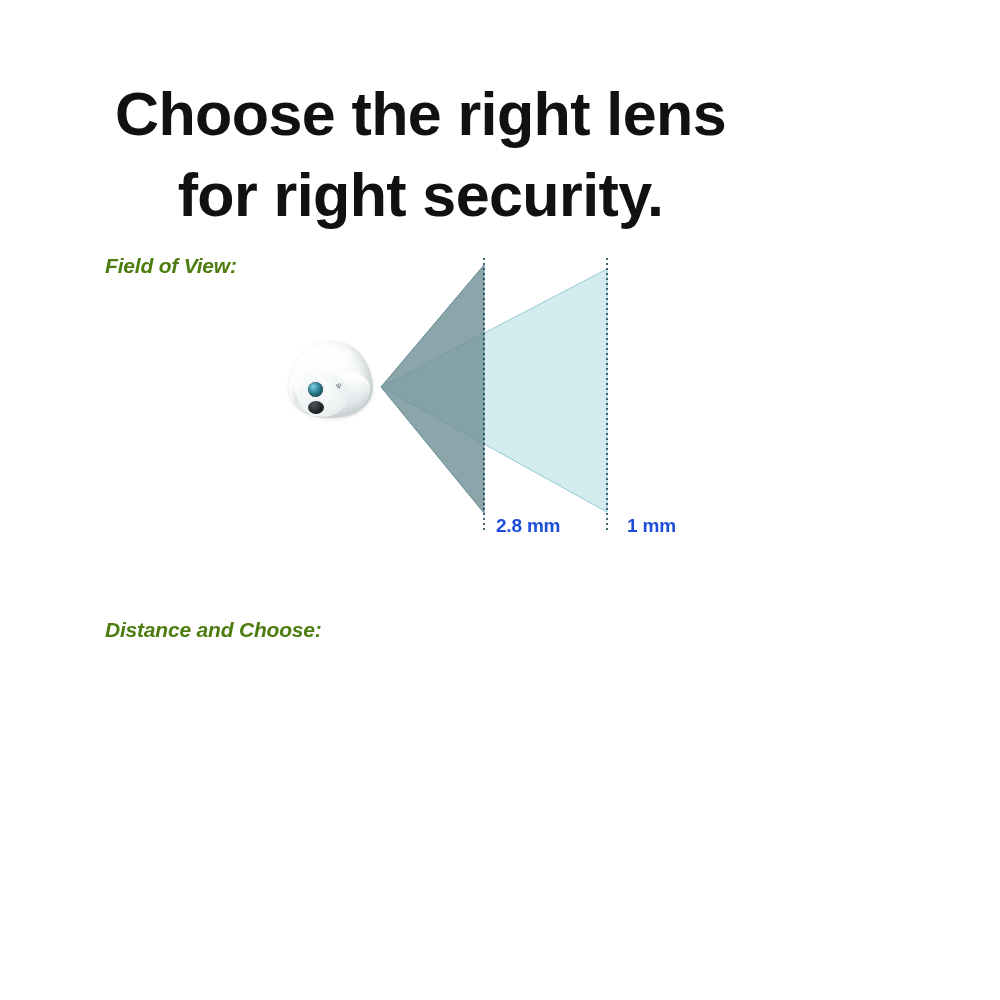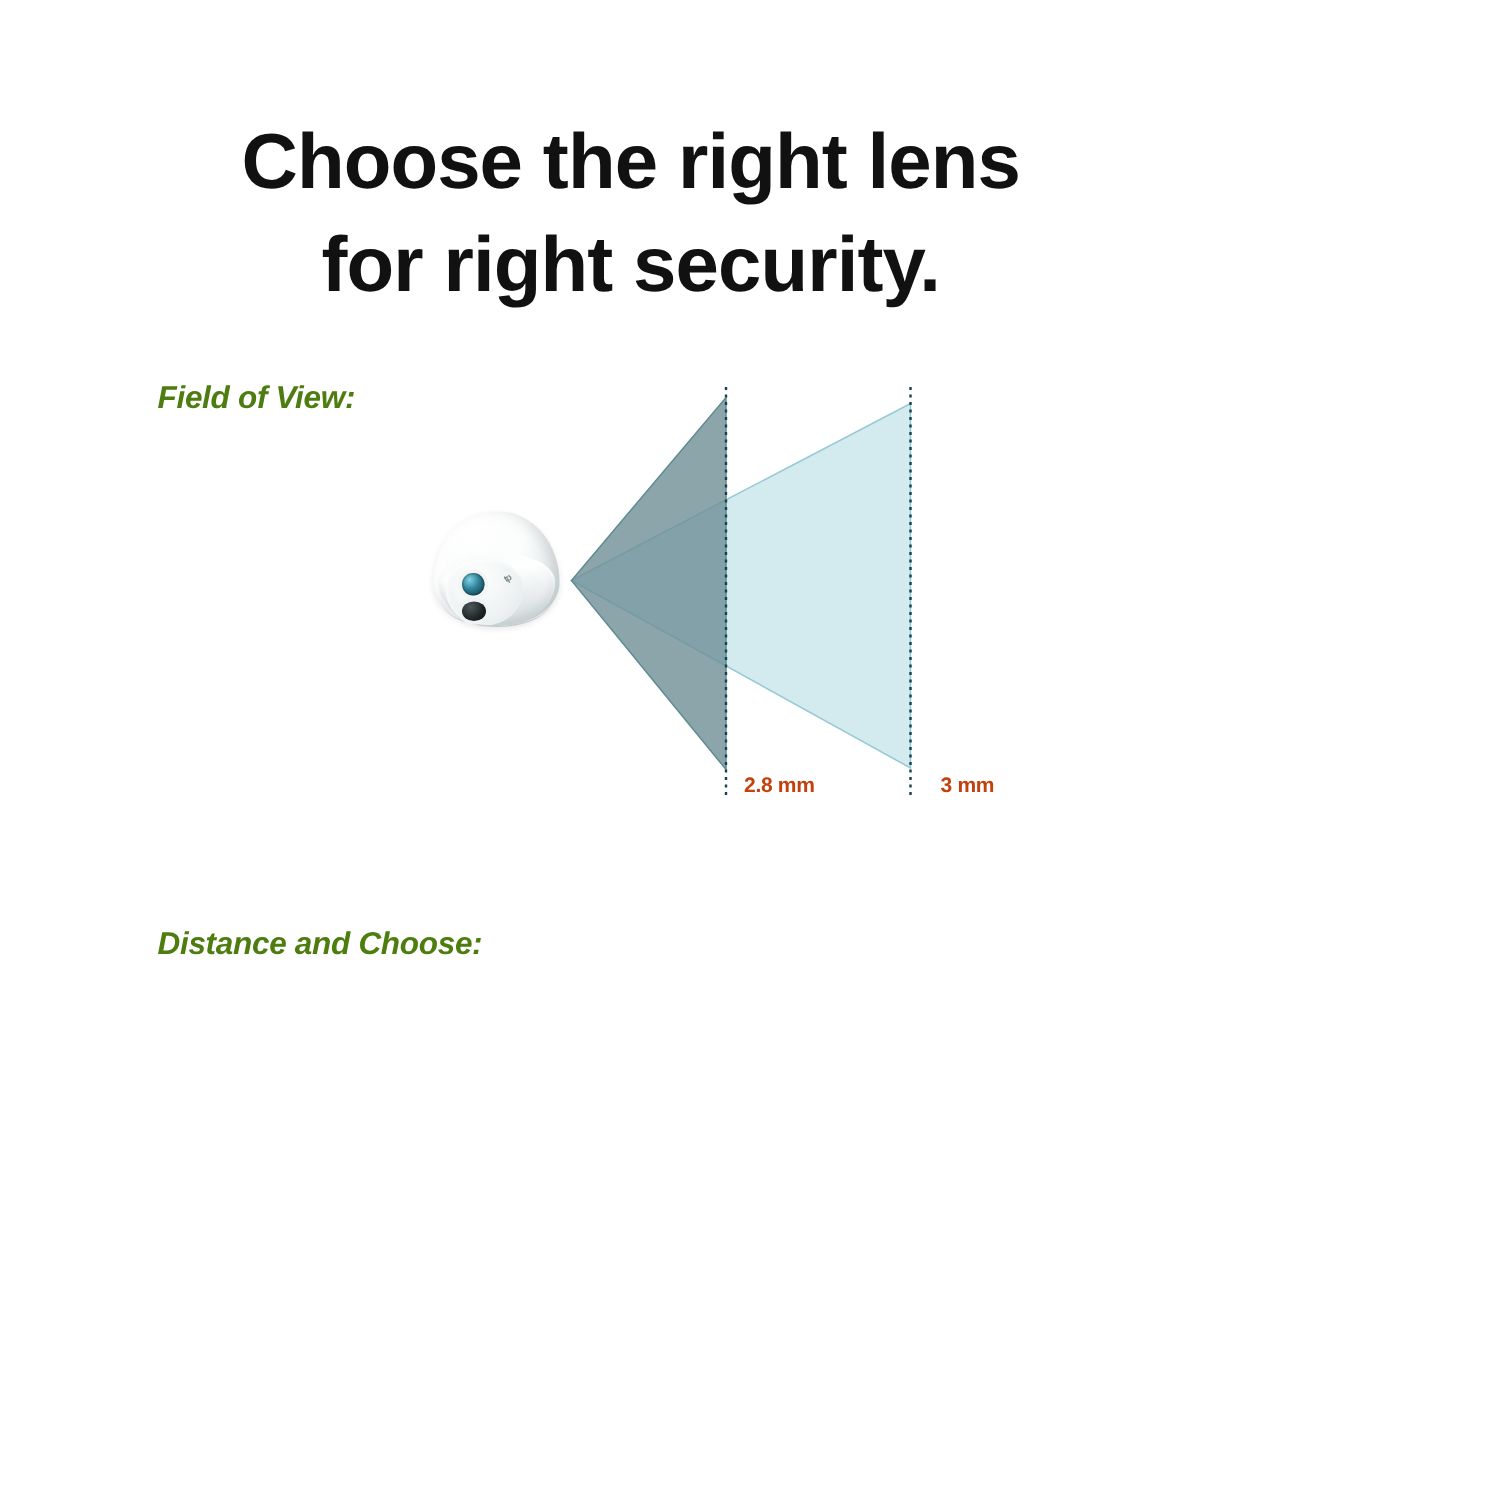--- a/index.html
+++ b/index.html
@@ -16,21 +16,21 @@
     -webkit-font-smoothing: antialiased;
   }
 
   
   .title {
     position: absolute;
     top: 74px;
     left: 0;
     width: 841px;
     text-align: center;
-    font-size: 52px;
+    font-size: 61px;
     font-weight: bold;
     line-height: 1.32;
     letter-spacing: -0.6px;
     color: #111111;
   }
   .title .line { display: block; }
 
   
   .section-heading {
     position: absolute;
@@ -116,23 +116,23 @@
   .cam-seam {
     position: absolute;
     left: 11px; top: 58px;
     width: 74px; height: 26px;
     border-bottom: 1px solid rgba(150,163,168,.45);
     border-radius: 0 0 48% 48% / 0 0 70% 70%;
   }
 
   .fov-label {
     position: absolute;
-    font-size: 14px;
-    font-weight: bold;
-    color: #c2410c;
+    font-size: 19px;
+    font-weight: bold;
+    color: #1d4ed8;
     white-space: nowrap;
     letter-spacing: -0.2px;
   }
   #fov-label-28 { left: 496px; top: 515px; }
   #fov-label-4  { left: 627px; top: 515px; }
 
   
   #dd-stage {
     position: absolute;
     left: 0; top: 600px;
@@ -172,21 +172,21 @@
   <div class="cam-body"></div>
   <div class="cam-rim"></div>
   <div class="cam-face"></div>
   <div class="cam-seam"></div>
   <div class="cam-lens"></div>
   <div class="cam-ir"></div>
   <div class="cam-logo">ᵗᵖ</div>
 </div>
 
 <div class="fov-label" id="fov-label-28">2.8 mm</div>
-<div class="fov-label" id="fov-label-4">3 mm</div>
+<div class="fov-label" id="fov-label-4">1 mm</div>
 
 <div class="section-heading" id="dd-heading">Distance and Choose:</div>
 
 <div id="dd-stage">
 
   
   
 
   
 

